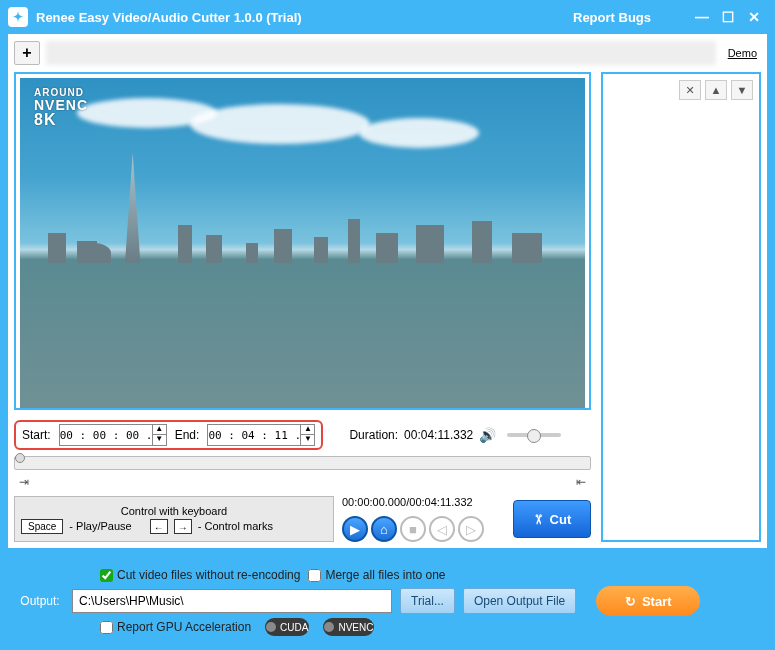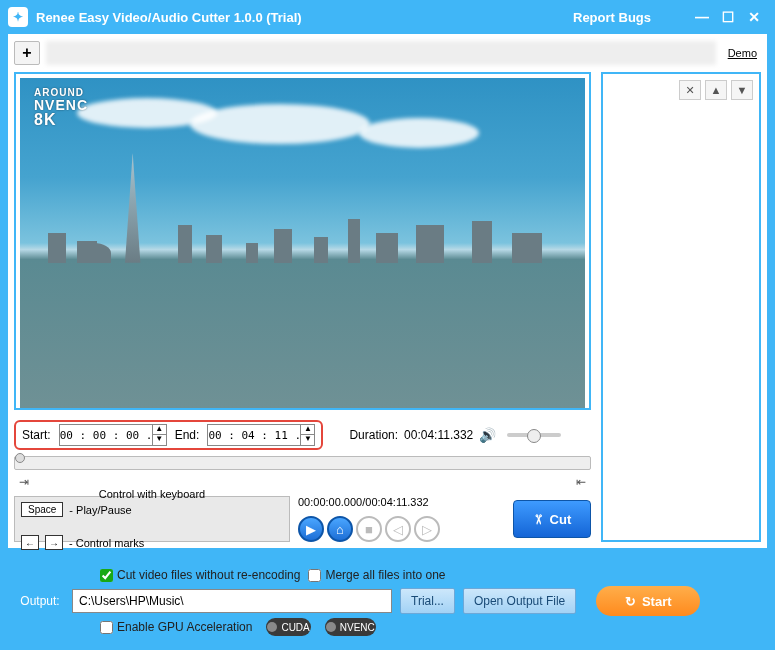--- a/index.html
+++ b/index.html
@@ -44,21 +44,21 @@
   .spin .spbtns span{height:10px;font-size:8px;line-height:8px;text-align:center;border-bottom:1px solid #888;cursor:pointer;}
   .spin .spbtns span:last-child{border:none;}
   .vol-icon{font-size:14px;}
   .vol-slider{display:inline-block;width:54px;height:4px;background:#ccc;border-radius:2px;position:relative;margin-left:4px;}
   .vol-slider::after{content:"";position:absolute;left:20px;top:-4px;width:12px;height:12px;border-radius:50%;background:#eee;border:1px solid #888;}
   .timeline { margin-top:6px; position:relative; height:14px; background:#eee; border:1px solid #bbb; border-radius:2px;}
   .timeline .playhead{position:absolute;left:0;top:-4px;width:10px;height:10px;border-radius:50%;background:#ddd;border:1px solid #888;}
   .marker-row{display:flex;justify-content:space-between;margin-top:2px;}
   .marker{width:20px;height:20px;display:inline-flex;align-items:center;justify-content:center;font-size:12px;color:#555;cursor:pointer;}
   .kb-row{display:flex; align-items:stretch; margin-top:4px; height:46px; gap:8px;}
-  .kb-panel{background:#e9e9e9;border:1px solid #bbb; padding:2px 6px; font-size:11px; display:flex; flex-direction:column; justify-content:center; width:276px; gap:2px;}
+  .kb-panel{background:#e9e9e9;border:1px solid #bbb; padding:2px 6px; font-size:11px; display:flex; flex-direction:column; justify-content:center; width:320px; gap:2px;}
   .kb-title{text-align:center;font-size:11px;}
   .kb-line{display:flex;align-items:center;gap:6px;}
   .key{border:1px solid #333; padding:1px 6px; font-size:10px; background:#fff;}
   .key.sm{padding:1px 3px;}
   .time-play{flex:1; display:flex; flex-direction:column; align-items:flex-start; justify-content:space-between;}
   .tc{font-size:11px; font-family:monospace;}
   .play-btns{display:flex; gap:3px;}
   .pbtn{width:26px;height:26px;border-radius:50%;border:2px solid #1d6fd6;background:#fff;display:inline-flex;align-items:center;justify-content:center;color:#1d6fd6;font-size:13px;}
   .pbtn.play{background:linear-gradient(#4aa6ff,#1d6fd6);color:#fff;border-color:#0d55a8;}
   .pbtn.gray{border-color:#bbb;color:#bbb;}
@@ -162,21 +162,21 @@
             <div class="playhead"></div>
           </div>
           <div class="marker-row">
             <span class="marker">⇥</span>
             <span class="marker">⇤</span>
           </div>
 
           <div class="kb-row">
             <div class="kb-panel">
               <div class="kb-title">Control with keyboard</div>
-              <div style="display:flex;gap:18px;flex-direction:column;">
+              <div style="display:flex;gap:18px;">
                 <div class="kb-line">
                   <span class="key">Space</span>
                   <span>- Play/Pause</span>
                 </div>
                 <div class="kb-line">
                   <span class="key sm">←</span>
                   <span class="key sm">→</span>
                   <span>- Control marks</span>
                 </div>
               </div>
@@ -228,21 +228,21 @@
       <button class="fbtn">Trial...</button>
       <button class="fbtn">Open Output File</button>
       <button class="startbtn">
           <span>↻</span>
           <span>Start</span>
         </button>
     </div>
     <div class="foot-row">
       <label class="chk">
           <input type="checkbox" style="">
-          <span>Enable GPU Acceleration</span>
+          <span>Report GPU Acceleration</span>
         </label>
       <span class="badge">
           <span class="dot"></span>
           <span>CUDA</span>
         </span>
       <span class="badge">
           <span class="dot"></span>
           <span>NVENC</span>
         </span>
     </div>

